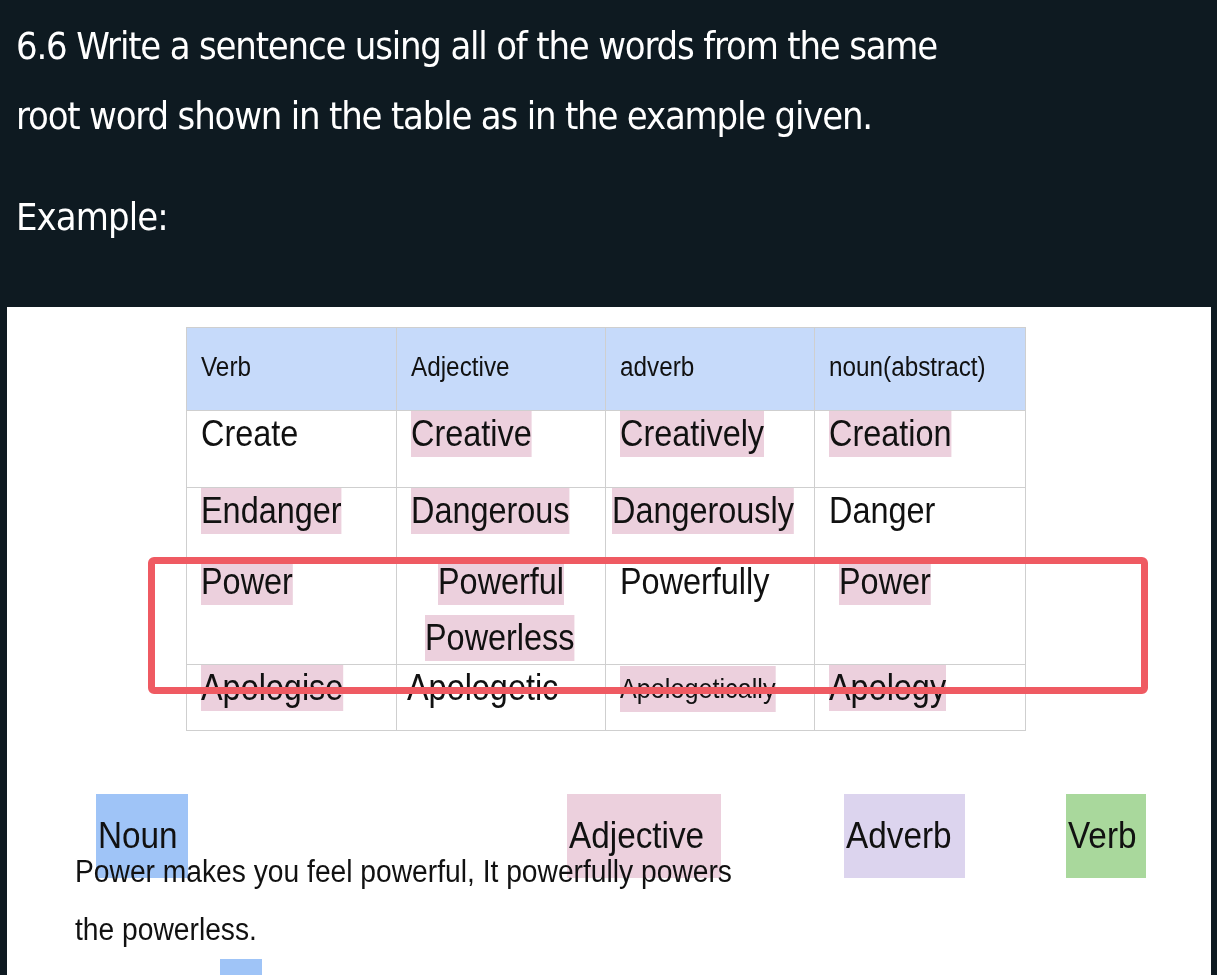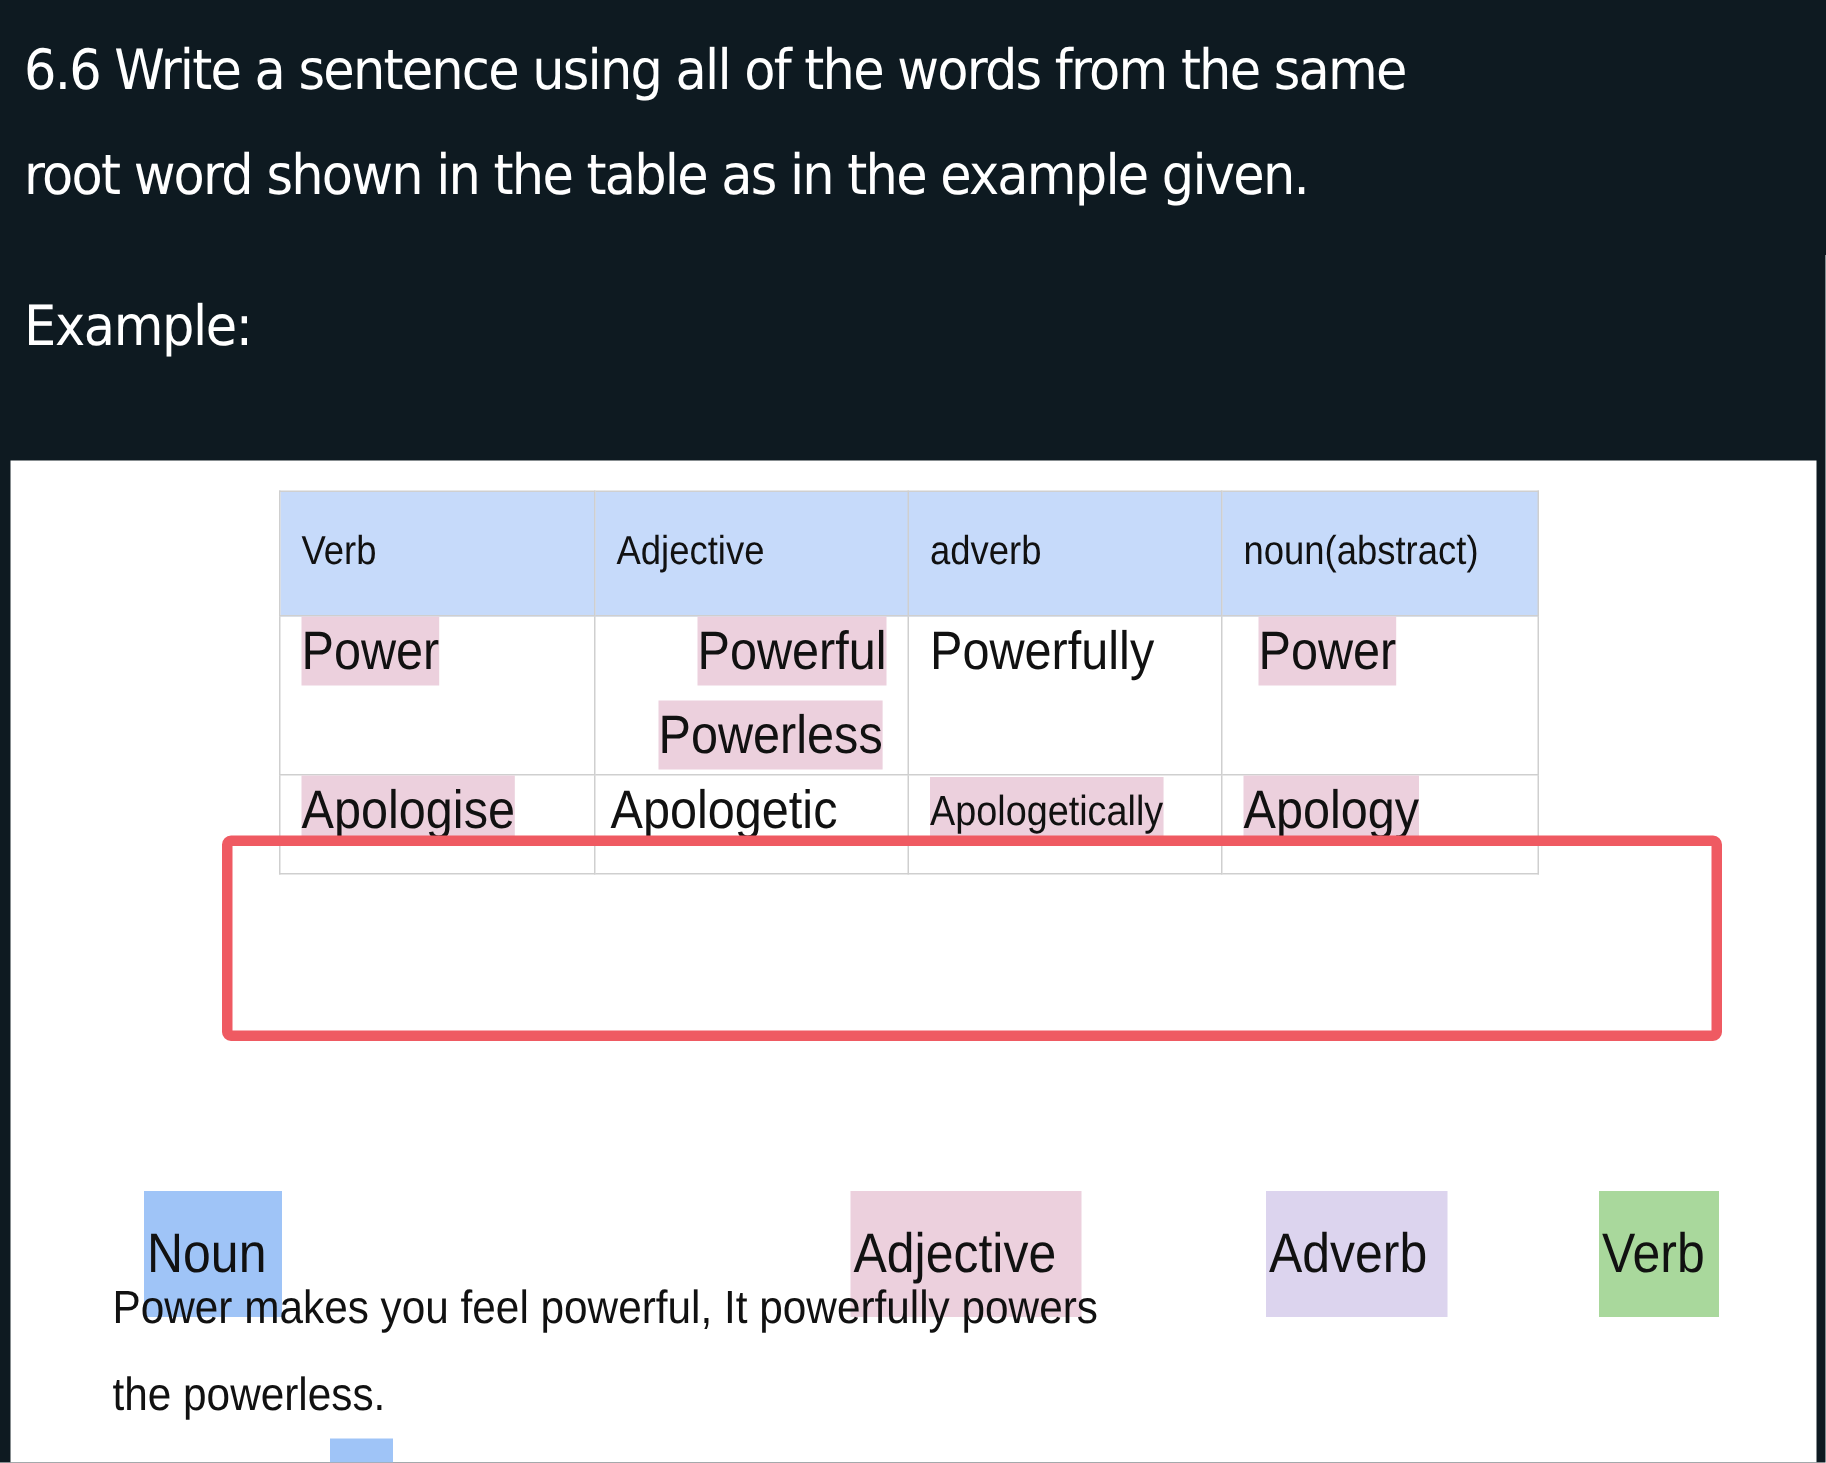--- a/index.html
+++ b/index.html
@@ -53,21 +53,21 @@
   .col1 { width:210px; } .col2 { width:209px; } .col3 { width:209px; } .col4 { width:211px; }
   .row-create td { height:76px; padding-top:16px; }
   .row-danger td { height:70px; padding-top:13px; }
   .row-power td { height:105px; padding-top:16px; }
   .row-apol td { height:65px; padding-top:4px; }
   .w { display:inline-block; transform:scaleX(0.9); transform-origin:left; white-space:nowrap; line-height:46px; }
   .hl-pink { background:#ecd0dd; }
   .hl-blue { background:#9fc4f7; }
   .hl-purple { background:#dcd4ee; }
   .hl-green { background:#a9d89c; }
-  .stack { display:flex; flex-direction:column; gap:10px; align-items:flex-end; }
+  .stack { display:flex; flex-direction:column; gap:10px; align-items:center; }
   .small { font-size:28px; }
   .highlight-box {
     position:absolute; left:141px; top:250px; width:986px; height:123px;
     border:7px solid #ef5a62; border-radius:6px;
     pointer-events:none;
   }
   .legend {
     position:absolute; top:487px; font-size:37px; color:#111;
     line-height:48px; padding:18px 2px;
   }
@@ -99,20 +99,32 @@
         <col class="col3">
         <col class="col4">
       </colgroup>
     <tbody>
         <tr>
       <th><span>Verb</span></th>
       <th><span>Adjective</span></th>
       <th><span>adverb</span></th>
       <th><span>noun(abstract)</span></th>
     </tr>
+    <tr class="row-create">
+      <td><span class="w">Create</span></td>
+      <td><span class="w hl-pink">Creative</span></td>
+      <td><span class="w hl-pink">Creatively</span></td>
+      <td><span class="w hl-pink">Creation</span></td>
+    </tr>
+    <tr class="row-danger">
+      <td><span class="w hl-pink">Endanger</span></td>
+      <td><span class="w hl-pink">Dangerous</span></td>
+      <td style="padding-left:6px"><span class="w hl-pink">Dangerously</span></td>
+      <td><span class="w">Danger</span></td>
+    </tr>
     <tr class="row-power">
       <td><span class="w hl-pink">Power</span></td>
       <td>
         <div class="stack">
           <span class="w hl-pink">Powerful</span>
           <span class="w hl-pink">Powerless</span>
         </div>
       </td>
       <td><span class="w">Powerfully</span></td>
       <td style="padding-left:24px"><span class="w hl-pink">Power</span></td>

